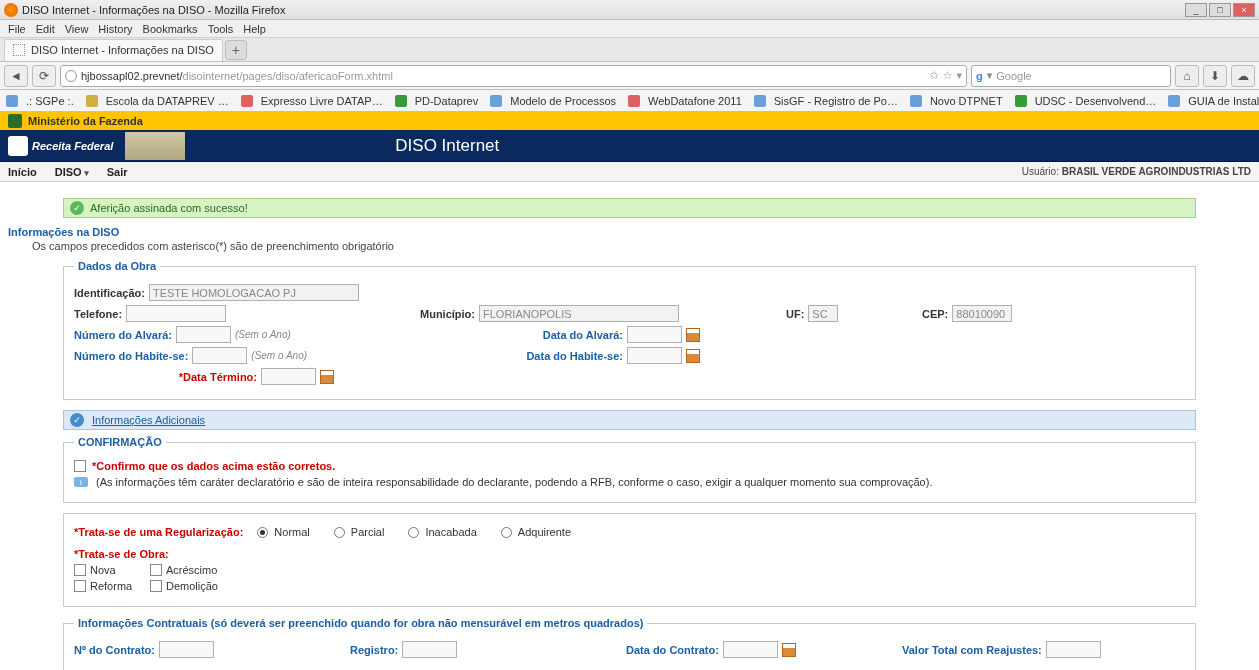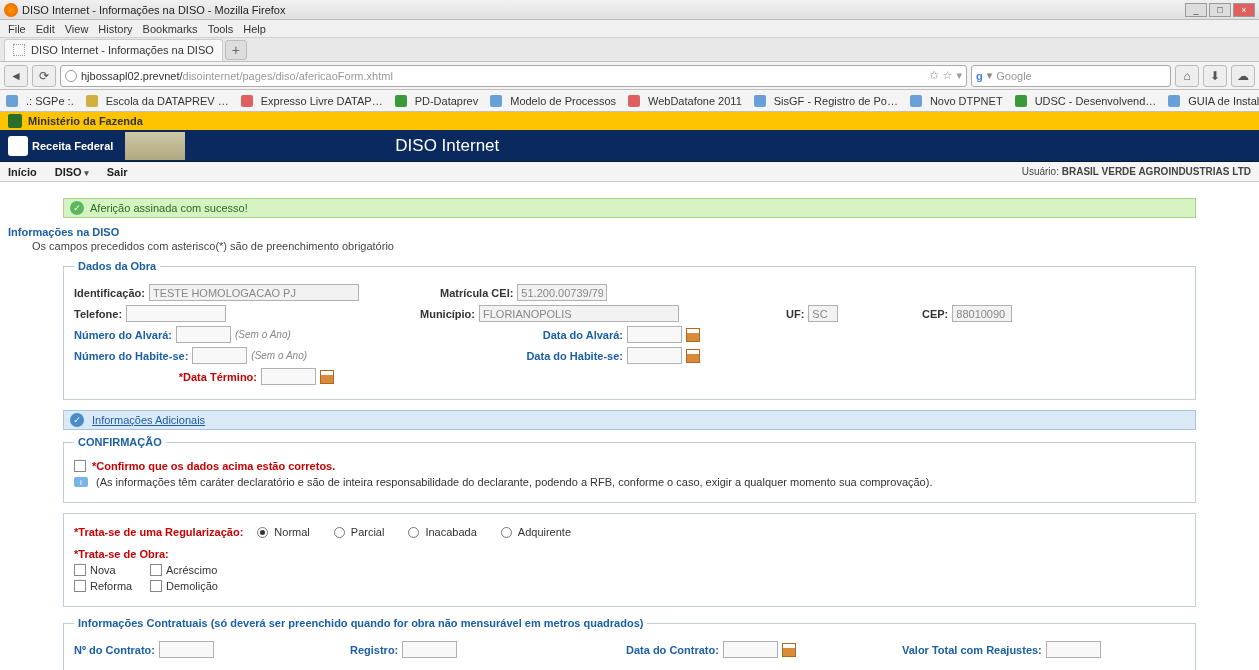--- a/index.html
+++ b/index.html
@@ -31,21 +31,21 @@
 .bookmarks { background: #f4f4f4; height: 22px; display: flex; align-items: center; padding: 0 6px; gap: 12px; font-size: 11px; color: #333; border-bottom: 1px solid #c0c0c0; overflow: hidden; white-space: nowrap; }
 .bookmarks .bm { display: flex; align-items: center; gap: 8px; }
 .bm-ico { width: 12px; height: 12px; border-radius: 2px; display: inline-block; }
 
 
 .gov-bar { background: #fec400; height: 18px; display: flex; align-items: center; padding: 0 8px; font-size: 11px; font-weight: bold; color: #333; }
 .gov-bar .brasao { width: 14px; height: 14px; background: #2a6e2a; border-radius: 2px; margin-right: 6px; }
 
 
 .app-header { background: #0a295e; height: 32px; display: flex; align-items: center; color: #fff; font-size: 17px; border-bottom: 1px solid #041838; }
-.app-header .rf-logo { display: flex; align-items: center; padding: 0 8px; font-size: 11px; }
+.app-header .rf-logo { display: flex; align-items: center; padding: 0 8px; font-size: 11px; font-style: italic; }
 .app-header .rf-icon { width: 20px; height: 20px; background: #fff; border-radius: 3px; margin-right: 4px; position: relative; }
 .app-header .building { width: 60px; height: 28px; background: linear-gradient(#cfc8a8, #b0a880); margin-left: 4px; }
 .app-header .app-title { margin-left: 210px; font-weight: normal; }
 
 .app-menu { background: #f4f4f4; height: 20px; display: flex; align-items: center; padding: 0 8px; gap: 18px; font-size: 11px; border-bottom: 1px solid #ccc; }
 .app-menu .menu-item { color: #222; font-weight: bold; }
 .app-menu .diso-drop::after { content: " ▾"; color: #555; font-size: 9px; }
 .app-menu .user { margin-left: auto; font-size: 10px; color: #444; }
 
 .content { padding: 8px 8px 20px 8px; }
@@ -213,24 +213,20 @@
   <div class="note">Os campos precedidos com asterisco(*) são de preenchimento obrigatório</div>
 
   <fieldset>
     <legend>Dados da Obra</legend>
 
     <div class="form-row">
       <div class="grp col1">
           <label class="bold">Identificação:</label>
         <input type="text" class="ro" style="width: 210px;" value="TESTE HOMOLOGACAO PJ">
         </div>
-      <div class="grp col2">
-          <label class="bold">Matrícula CEI:</label>
-        <input type="text" class="ro" style="width: 90px;" value="51.200.00739/79">
-        </div>
     </div>
 
 
     <div class="form-row">
       <div class="grp col2">
           <label class="bold">Telefone:</label>
         <input type="text" style="width: 100px;">
         </div>
       <div class="grp col1">
           <label class="bold">Município:</label>

